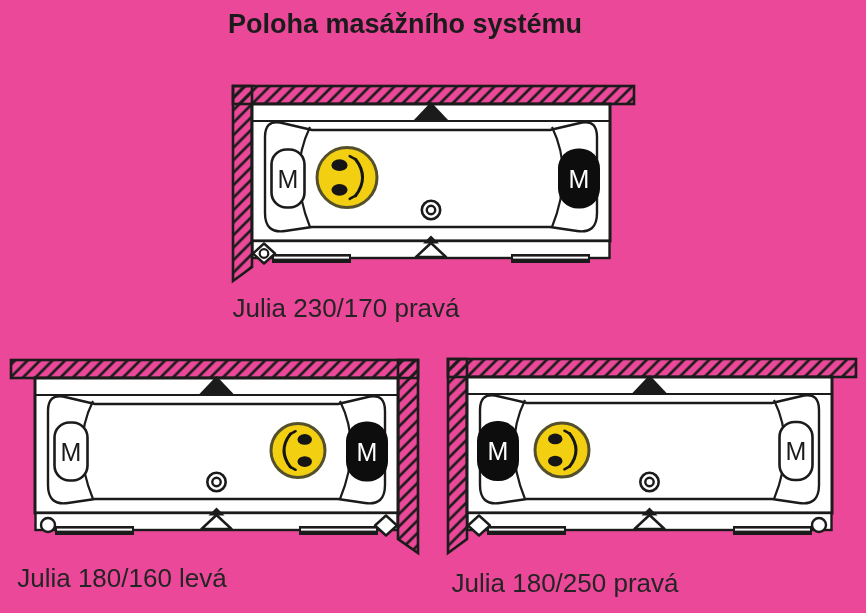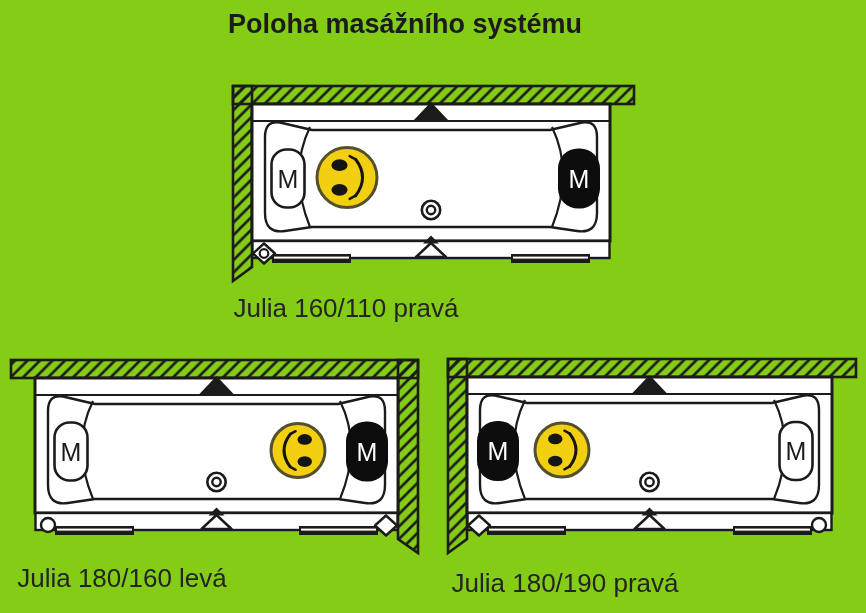--- a/index.html
+++ b/index.html
@@ -1,16 +1,16 @@
 <!DOCTYPE html>
 <html><head>
 <meta charset="utf-8">
 <style>
   html,body{margin:0;padding:0;background:#ffffff;}
-  .page{position:relative;width:866px;height:613px;background:#84cc16;overflow:hidden;
+  .page{position:relative;width:866px;height:613px;background:#ec4899;overflow:hidden;
         font-family:"Liberation Sans",sans-serif;}
   .title{position:absolute;left:165px;top:9px;width:480px;text-align:center;
          font-size:27px;font-weight:bold;color:#1b1b1b;letter-spacing:0px;}
   .diagram{position:absolute;}
   .diagram svg{display:block;overflow:visible;}
   .dlabel{position:absolute;text-align:center;font-size:26px;color:#242424;}
 </style>
 </head>
 <body>
 
@@ -53,21 +53,21 @@
             <ellipse cx="-7.5" cy="-12.321428571428571" rx="8.035714285714285" ry="5.892857142857142" fill="#151515"></ellipse>
             <ellipse cx="-7.5" cy="12.321428571428571" rx="8.035714285714285" ry="5.892857142857142" fill="#151515"></ellipse>
             <path d="M 8.571428571428571 -18.214285714285715 Q 22.5 0 8.571428571428571 18.214285714285715" fill="none" stroke="#151515" stroke-width="3" stroke-linecap="round"></path>
             <path d="M 8.571428571428571 -18.214285714285715 L 2.6785714285714284 -21.428571428571427 M 8.571428571428571 18.214285714285715 L 2.6785714285714284 21.428571428571427" fill="none" stroke="#151515" stroke-width="2.5" stroke-linecap="round"></path>
           </g>
           <circle cx="179" cy="106" r="9.2" fill="#ffffff" stroke="#1b1b1b" stroke-width="2.6"></circle>
           <circle cx="179" cy="106" r="4.2" fill="none" stroke="#1b1b1b" stroke-width="2.4"></circle>
         </g>
       </svg>
     </div>
-  <div class="dlabel" style="left:228px;top:293px;width:236px">Julia 160/110 pravá</div>
+  <div class="dlabel" style="left:228px;top:293px;width:236px">Julia 230/170 pravá</div>
 
   <div class="diagram" id="diagram-1" style="left:8px;top:352px;width:445px;height:215px">
       <svg width="445" height="215" viewBox="0 0 445 215">
         <defs>
           <pattern id="hatch1" patternUnits="userSpaceOnUse" width="12.5" height="12.5">
             <path d="M0 12.5 L12.5 0 M-6.25 6.25 L6.25 -6.25 M6.25 18.75 L18.75 6.25" stroke="#1b1b1b" stroke-width="2.7" fill="none"></path>
           </pattern>
         </defs>
         <g transform="translate(27,26)">
           <polygon points="363,-18 383,-18 383,175 363,161" fill="url(#hatch1)" stroke="#1b1b1b" stroke-width="2.6"></polygon>
@@ -143,14 +143,14 @@
             <ellipse cx="-6.75" cy="-11.089285714285715" rx="7.232142857142858" ry="5.303571428571429" fill="#151515"></ellipse>
             <ellipse cx="-6.75" cy="11.089285714285715" rx="7.232142857142858" ry="5.303571428571429" fill="#151515"></ellipse>
             <path d="M 7.714285714285714 -16.392857142857142 Q 20.25 0 7.714285714285714 16.392857142857142" fill="none" stroke="#151515" stroke-width="3" stroke-linecap="round"></path>
             <path d="M 7.714285714285714 -16.392857142857142 L 2.4107142857142856 -19.285714285714285 M 7.714285714285714 16.392857142857142 L 2.4107142857142856 19.285714285714285" fill="none" stroke="#151515" stroke-width="2.5" stroke-linecap="round"></path>
           </g>
           <circle cx="182.5" cy="105" r="9.2" fill="#ffffff" stroke="#1b1b1b" stroke-width="2.6"></circle>
           <circle cx="182.5" cy="105" r="4.2" fill="none" stroke="#1b1b1b" stroke-width="2.4"></circle>
         </g>
       </svg>
     </div>
-  <div class="dlabel" style="left:437px;top:568px;width:256px">Julia 180/190 pravá</div>
+  <div class="dlabel" style="left:437px;top:568px;width:256px">Julia 180/250 pravá</div>
 </div>
 
 </body></html>

